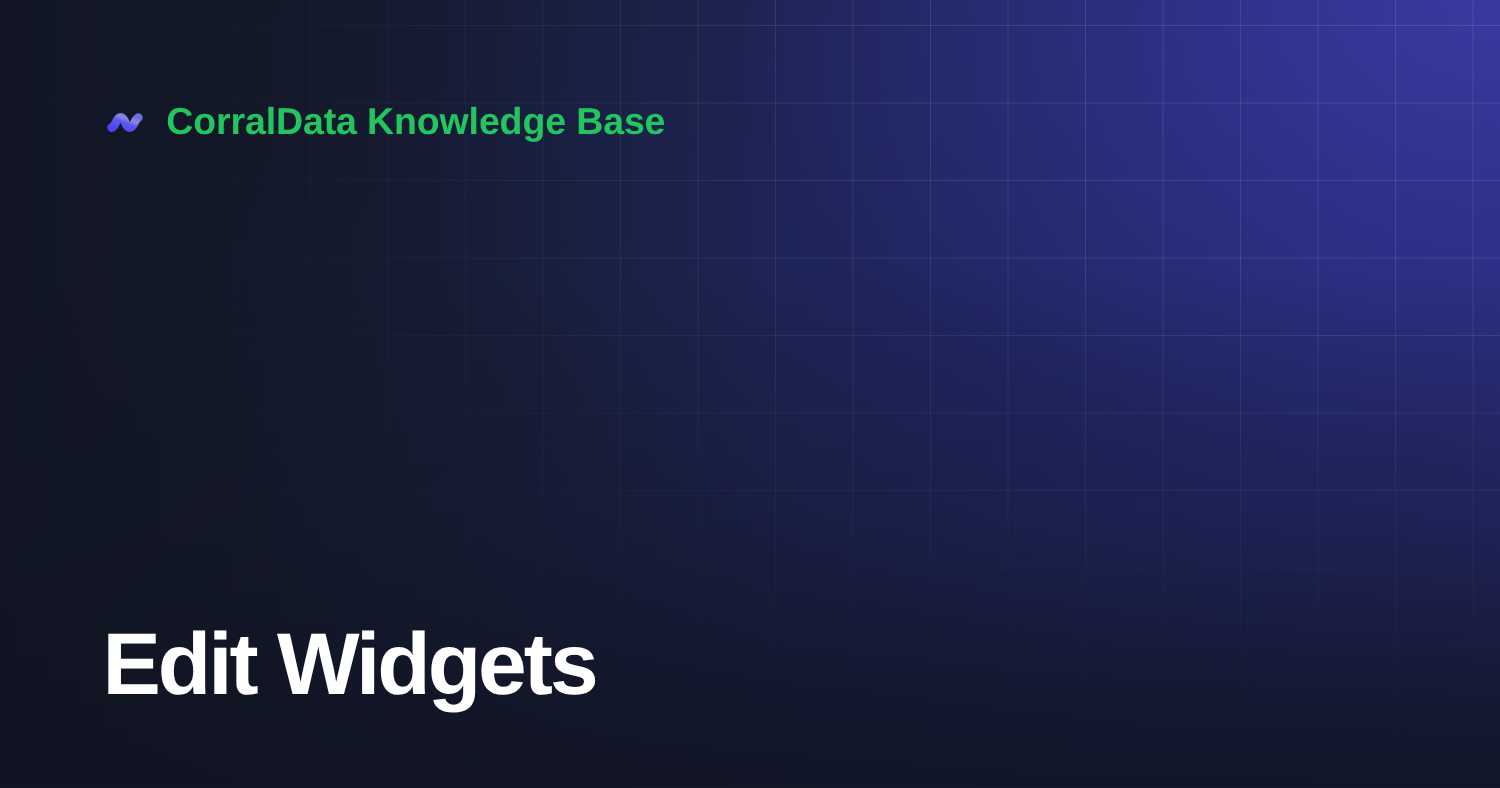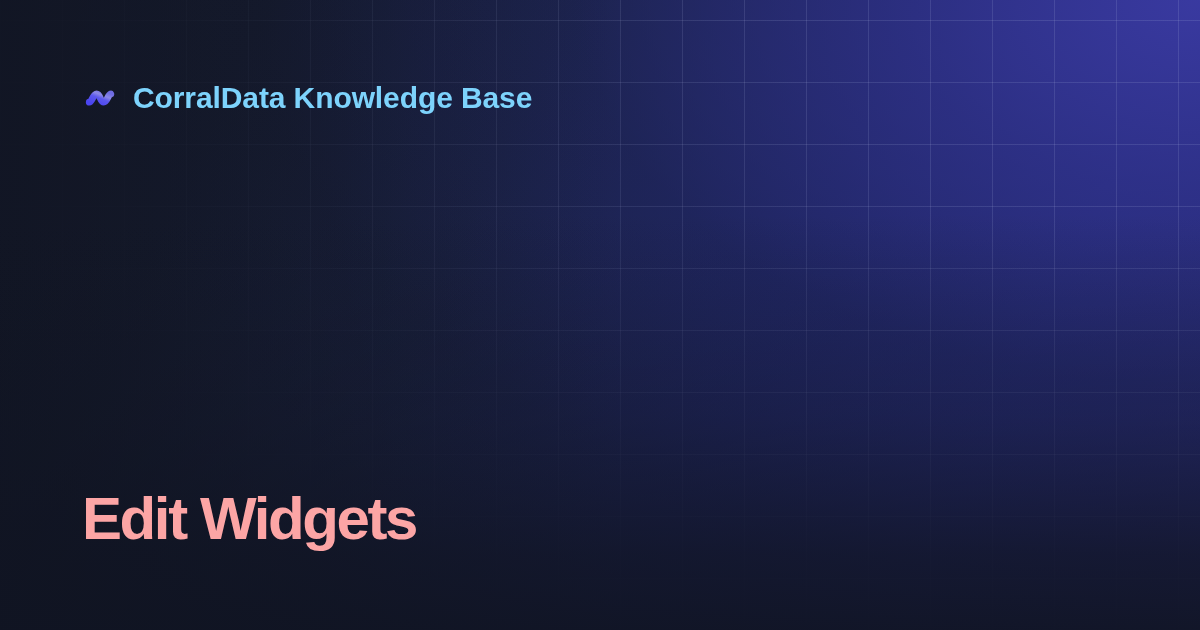--- a/index.html
+++ b/index.html
@@ -108,36 +108,36 @@
   }
   .brand-logo {
     width: 30px;
     height: 30px;
     display: block;
     flex: 0 0 auto;
   }
   .brand-title {
     font-size: 30px;
     font-weight: 700;
-    color: #7dd3fc;
+    color: #22c55e;
     letter-spacing: -0.1px;
     line-height: 1;
     white-space: nowrap;
   }
 
   
   .page-title {
     position: absolute;
     left: 82px;
     top: 449px;
-    font-size: 60px;
+    font-size: 70px;
     font-weight: 700;
     line-height: 1;
     letter-spacing: -2.4px;
-    color: #fca5a5;
+    color: #ffffff;
     white-space: nowrap;
     z-index: 5;
   }
 </style>
 </head>
 <body>
 
 <div class="og-banner">
 
   <div class="bg-base"></div>

